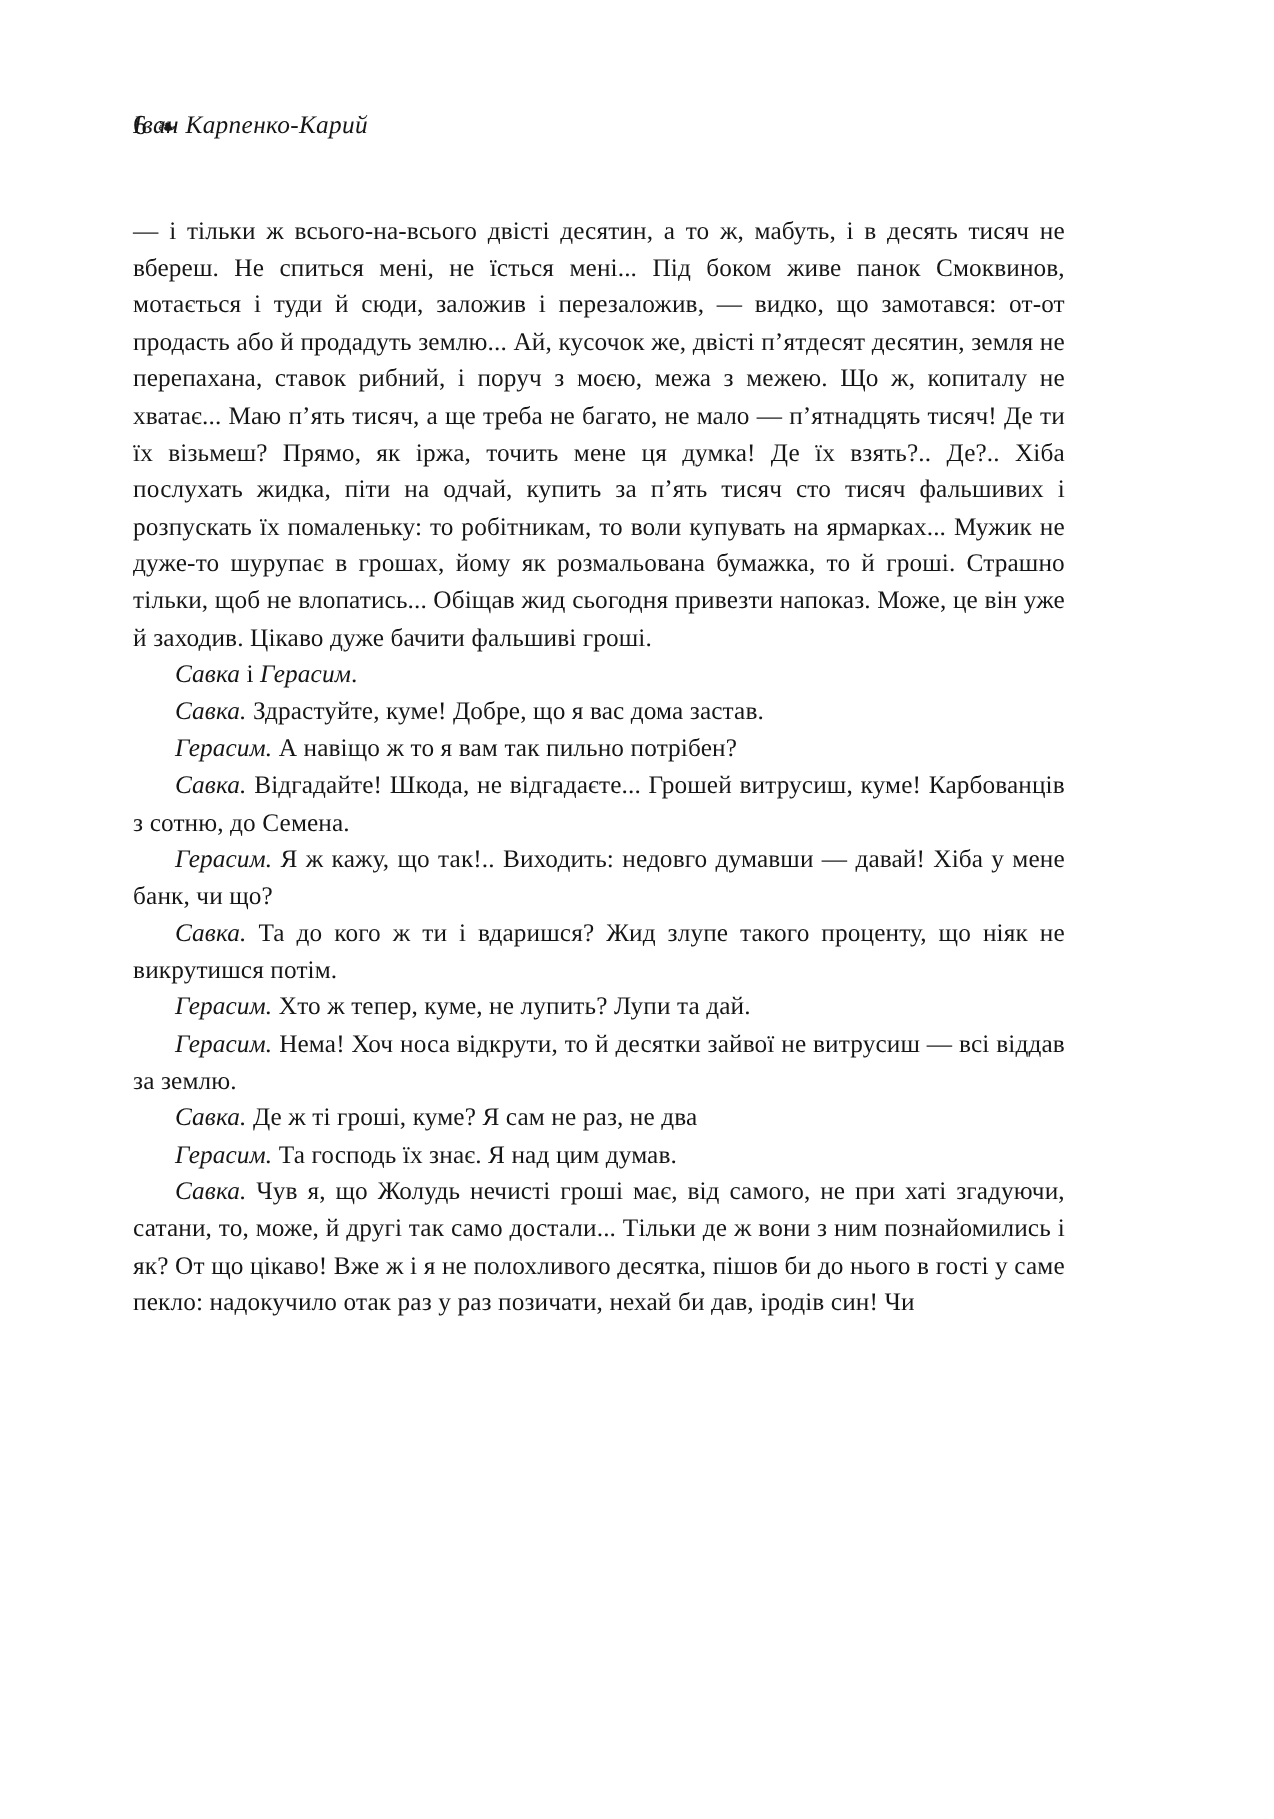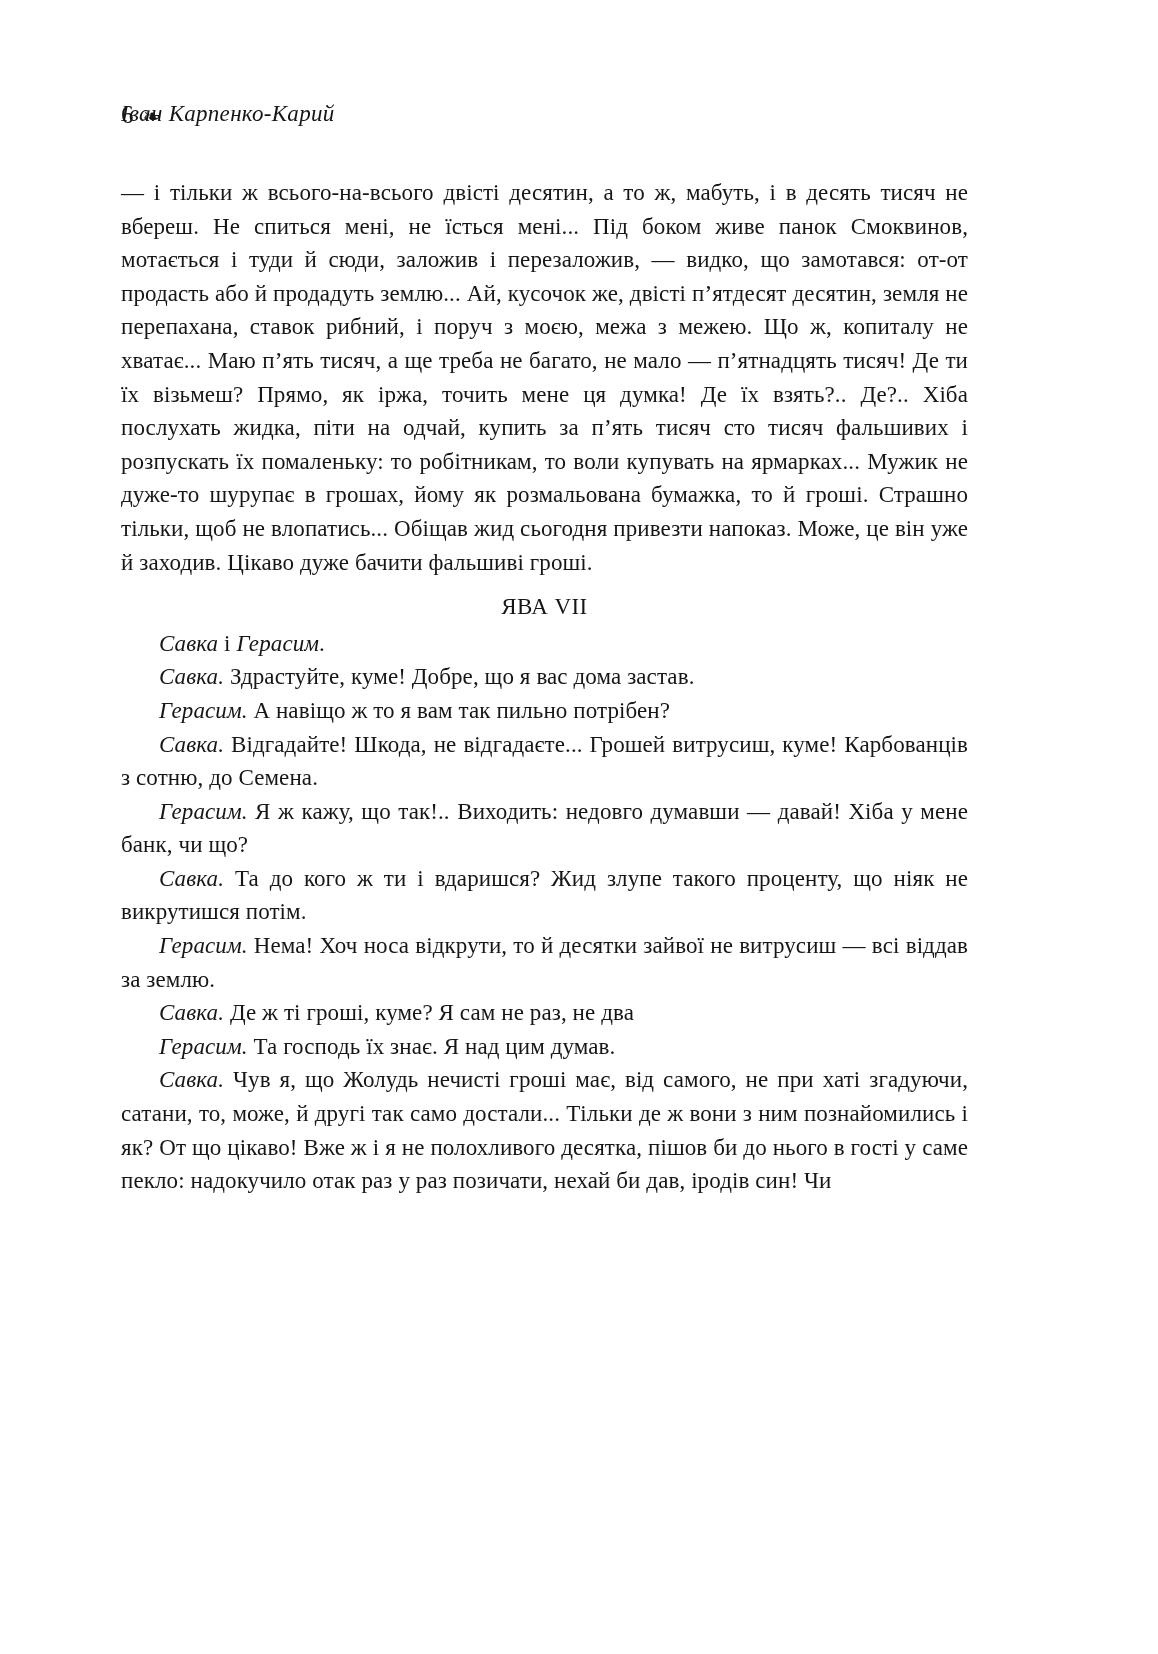--- a/index.html
+++ b/index.html
@@ -33,21 +33,21 @@
     position: relative;
     top: 1px;
   }
   .running-title {
     text-align: left;
     font-style: italic;
     font-size: 23px;
     letter-spacing: 0.3px;
   }
   .text-block {
-    margin-top: 39px;
+    margin-top: 56px;
     font-size: 23px;
     line-height: 33.6px;
     text-align: justify;
     letter-spacing: 0.1px;
   }
   .para { text-align: justify; }
   .indent { text-indent: 38px; }
   .it { font-style: italic; }
   .scene-heading {
     text-align: center;
@@ -65,34 +65,34 @@
 
   <header class="page-header">
     <div class="folio"><span>6</span><span class="fleuron">❧</span></div>
     <div class="running-title">Іван Карпенко-Карий</div>
   </header>
 
   <main class="text-block">
 
     <p class="para">— і тільки ж всього-на-всього двісті десятин, а то ж, мабуть, і в десять тисяч не вбереш. Не спиться мені, не їсться мені... Під боком живе панок Смоквинов, мотається і туди й сюди, заложив і перезаложив, — видко, що замотався: от-от продасть або й продадуть землю... Ай, кусочок же, двісті п’ятдесят десятин, земля не перепахана, ставок рибний, і поруч з моєю, межа з межею. Що ж, копиталу не хватає... Маю п’ять тисяч, а ще треба не багато, не мало — п’ятнадцять тисяч! Де ти їх візьмеш? Прямо, як іржа, точить мене ця думка! Де їх взять?.. Де?.. Хіба послухать жидка, піти на одчай, купить за п’ять тисяч сто тисяч фальшивих і розпускать їх помаленьку: то робітникам, то воли купувать на ярмарках... Мужик не дуже-то шурупає в грошах, йому як розмальована бумажка, то й гроші. Страшно тільки, щоб не влопатись... Обіщав жид сьогодня привезти напоказ. Може, це він уже й заходив. Цікаво дуже бачити фальшиві гроші.</p>
 
-    <h2 class="scene-heading">ЯВА VII</h2>
 
     <p class="para indent"><span class="it">Савка</span><span> і </span><span class="it">Герасим</span><span>.</span></p>
 
     <p class="para indent"><span class="it">Савка.</span> <span>Здрастуйте, куме! Добре, що я вас дома застав.</span></p>
 
     <p class="para indent"><span class="it">Герасим.</span> <span>А навіщо ж то я вам так пильно потрібен?</span></p>
 
     <p class="para indent"><span class="it">Савка.</span> <span>Відгадайте! Шкода, не відгадаєте... Грошей витрусиш, куме! Карбованців з сотню, до Семена.</span></p>
 
     <p class="para indent"><span class="it">Герасим.</span> <span>Я ж кажу, що так!.. Виходить: недовго думавши — давай! Хіба у мене банк, чи що?</span></p>
 
     <p class="para indent"><span class="it">Савка.</span> <span>Та до кого ж ти і вдаришся? Жид злупе такого проценту, що ніяк не викрутишся потім.</span></p>
 
+    <p class="para indent"><span class="it">Герасим.</span> <span>Хто ж тепер, куме, не лупить? Лупи та дай.</span></p>
 
 
     <p class="para indent"><span class="it">Герасим.</span> <span>Нема! Хоч носа відкрути, то й десятки зайвої не витрусиш — всі віддав за землю.</span></p>
 
     <p class="para indent"><span class="it">Савка.</span> <span>Де ж ті гроші, куме? Я сам не раз, не два</span></p>
 
     <p class="para indent"><span class="it">Герасим.</span> <span>Та господь їх знає. Я над цим думав.</span></p>
 
     <p class="para indent"><span class="it">Савка.</span> <span>Чув я, що Жолудь нечисті гроші має, від самого, не при хаті згадуючи, сатани, то, може, й другі так само достали... Тільки де ж вони з ним познайомились і як? От що цікаво! Вже ж і я не полохливого десятка, пішов би до нього в гості у саме пекло: надокучило отак раз у раз позичати, нехай би дав, іродів син! Чи</span></p>
 

